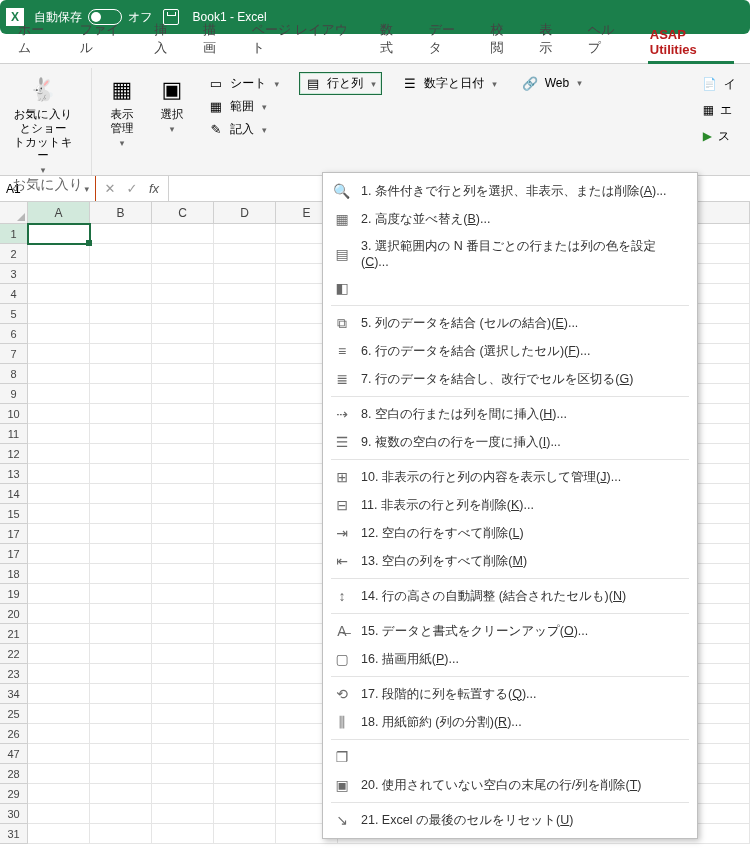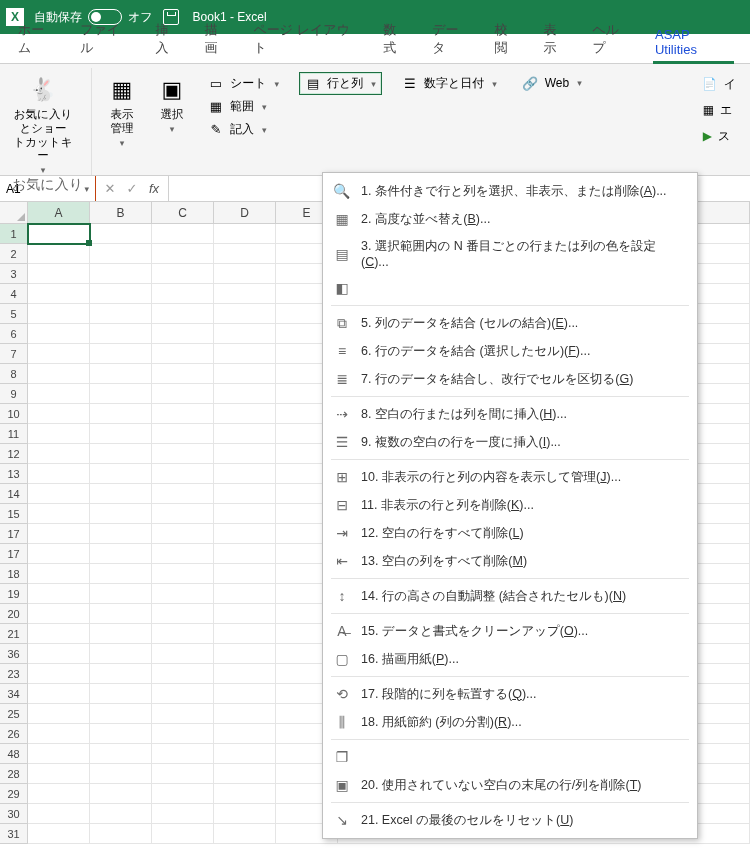--- a/index.html
+++ b/index.html
@@ -1,31 +1,31 @@
 <!DOCTYPE html>
 <html><head>
 <meta charset="utf-8">
 <style>
 * { box-sizing: border-box; margin: 0; padding: 0; font-family: "Yu Gothic UI", "Segoe UI", Meiryo, sans-serif; }
 html, body { width: 750px; height: 860px; overflow: hidden; background: #fff; }
 
 
-.titlebar { height: 34px; background: #1b7f4b; display: flex; align-items: center; color: #fff; font-size: 12px; padding: 0 6px; gap: 10px; }
+.titlebar { height: 34px; background: #1b7f4b; display: flex; align-items: center; color: #fff; font-size: 12px; padding: 0 6px; gap: 10px; border-radius: 6px; }
 .app-icon { width: 18px; height: 18px; background: #fff; position: relative; display:flex; align-items:center; justify-content:center; }
 .app-icon::after { content:"X"; color:#1b7f4b; font-weight:bold; font-size:12px;}
 .autosave { display:flex; align-items:center; gap:6px;}
 .toggle { width: 34px; height:16px; border:1px solid #fff; border-radius:8px; position:relative; background:transparent;}
 .toggle::after{ content:""; position:absolute; width:10px; height:10px; background:#fff; border-radius:50%; top:2px; left:2px;}
 .save-ic { width:16px; height:16px; border:1.5px solid #fff; border-radius:2px; position:relative;}
 .save-ic::after{content:"";position:absolute;top:2px;left:3px;width:7px;height:3px;border:1px solid #fff;border-top:none;}
 
 
 .tabs { height: 30px; display:flex; align-items:flex-end; gap:4px; padding: 0 8px; font-size:13px; border-bottom:1px solid #d0d0d0;}
 .tab { padding: 6px 10px; color:#444; cursor:default;}
-.tab.active { color:#1d4ed8; font-weight:400; position:relative;}
+.tab.active { color:#b91c1c; font-weight:700; position:relative;}
 .tab.active::after{ content:""; position:absolute; left:8px; right:8px; bottom:-1px; height:3px; background:#1b7f4b;}
 
 
 .ribbon { height: 112px; background:#f5f5f5; border-bottom:1px solid #d0d0d0; display:flex; padding:4px 6px 0; position:relative;}
 .rgroup { border-right:1px solid #e0e0e0; padding:2px 8px 2px 6px; display:flex; flex-direction:column; height:100%; }
 .rgroup .gbody{ flex:1; display:flex; gap:4px; }
 .rgroup .gcap { font-size:14px; color:#666; text-align:center; padding-bottom:2px;}
 .big-btn { width:62px; display:flex; flex-direction:column; align-items:center; justify-content:flex-start; padding-top:4px; font-size:11.5px; line-height:1.2; text-align:center; gap:2px;}
 .big-btn .ic32 { width:32px; height:32px; display:flex; align-items:center; justify-content:center; font-size:22px;}
 .big-btn .caret { font-size:9px; color:#666;}
@@ -513,21 +513,21 @@
       <div class="row">
         <div class="rowhdr">21</div>
         <div class="cell"></div>
         <div class="cell"></div>
         <div class="cell"></div>
         <div class="cell"></div>
         <div class="cell"></div>
         <div class="cell" style="flex: 1 1 0%;"></div>
       </div>
       <div class="row">
-        <div class="rowhdr">36</div>
+        <div class="rowhdr">22</div>
         <div class="cell"></div>
         <div class="cell"></div>
         <div class="cell"></div>
         <div class="cell"></div>
         <div class="cell"></div>
         <div class="cell" style="flex: 1 1 0%;"></div>
       </div>
       <div class="row">
         <div class="rowhdr">23</div>
         <div class="cell"></div>
@@ -558,21 +558,21 @@
       <div class="row">
         <div class="rowhdr">26</div>
         <div class="cell"></div>
         <div class="cell"></div>
         <div class="cell"></div>
         <div class="cell"></div>
         <div class="cell"></div>
         <div class="cell" style="flex: 1 1 0%;"></div>
       </div>
       <div class="row">
-        <div class="rowhdr">48</div>
+        <div class="rowhdr">47</div>
         <div class="cell"></div>
         <div class="cell"></div>
         <div class="cell"></div>
         <div class="cell"></div>
         <div class="cell"></div>
         <div class="cell" style="flex: 1 1 0%;"></div>
       </div>
       <div class="row">
         <div class="rowhdr">28</div>
         <div class="cell"></div>

